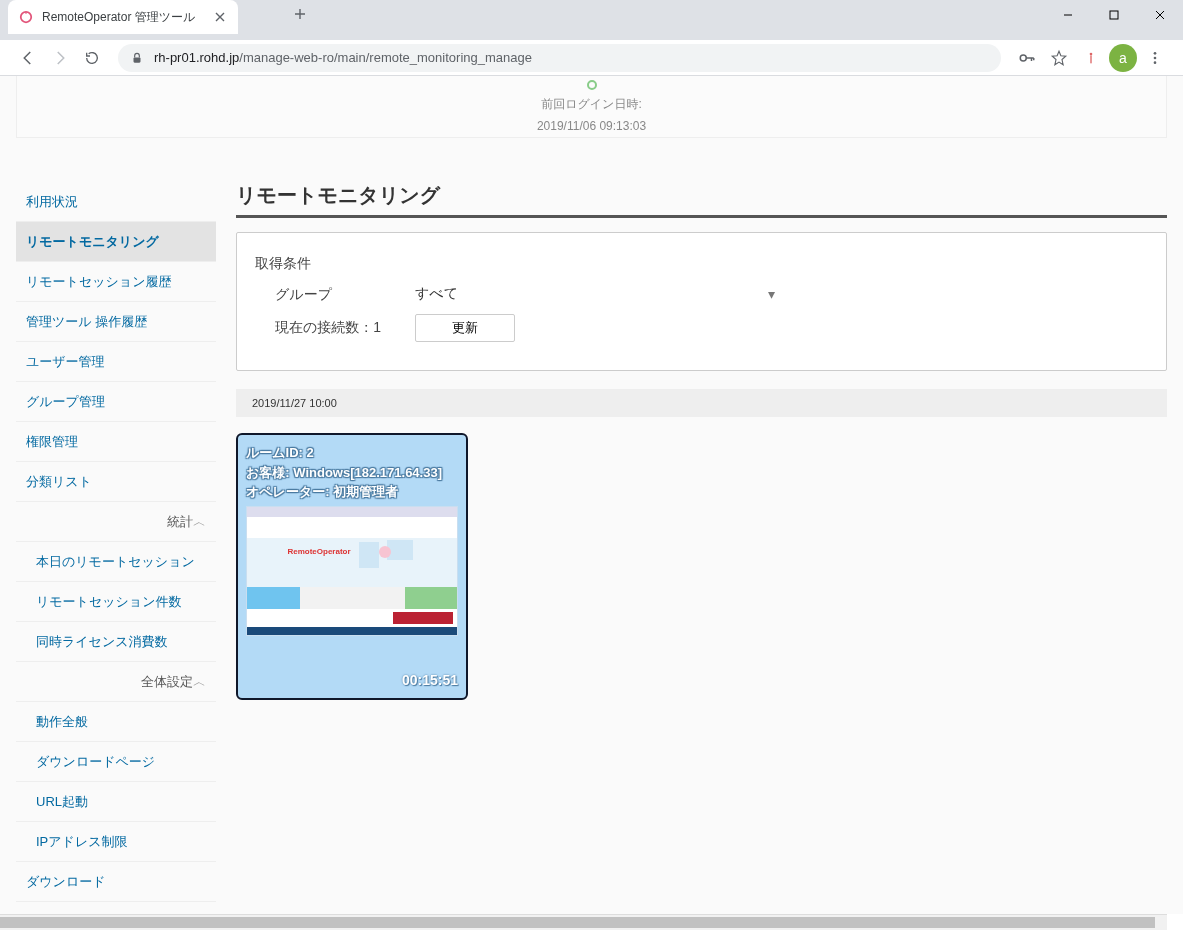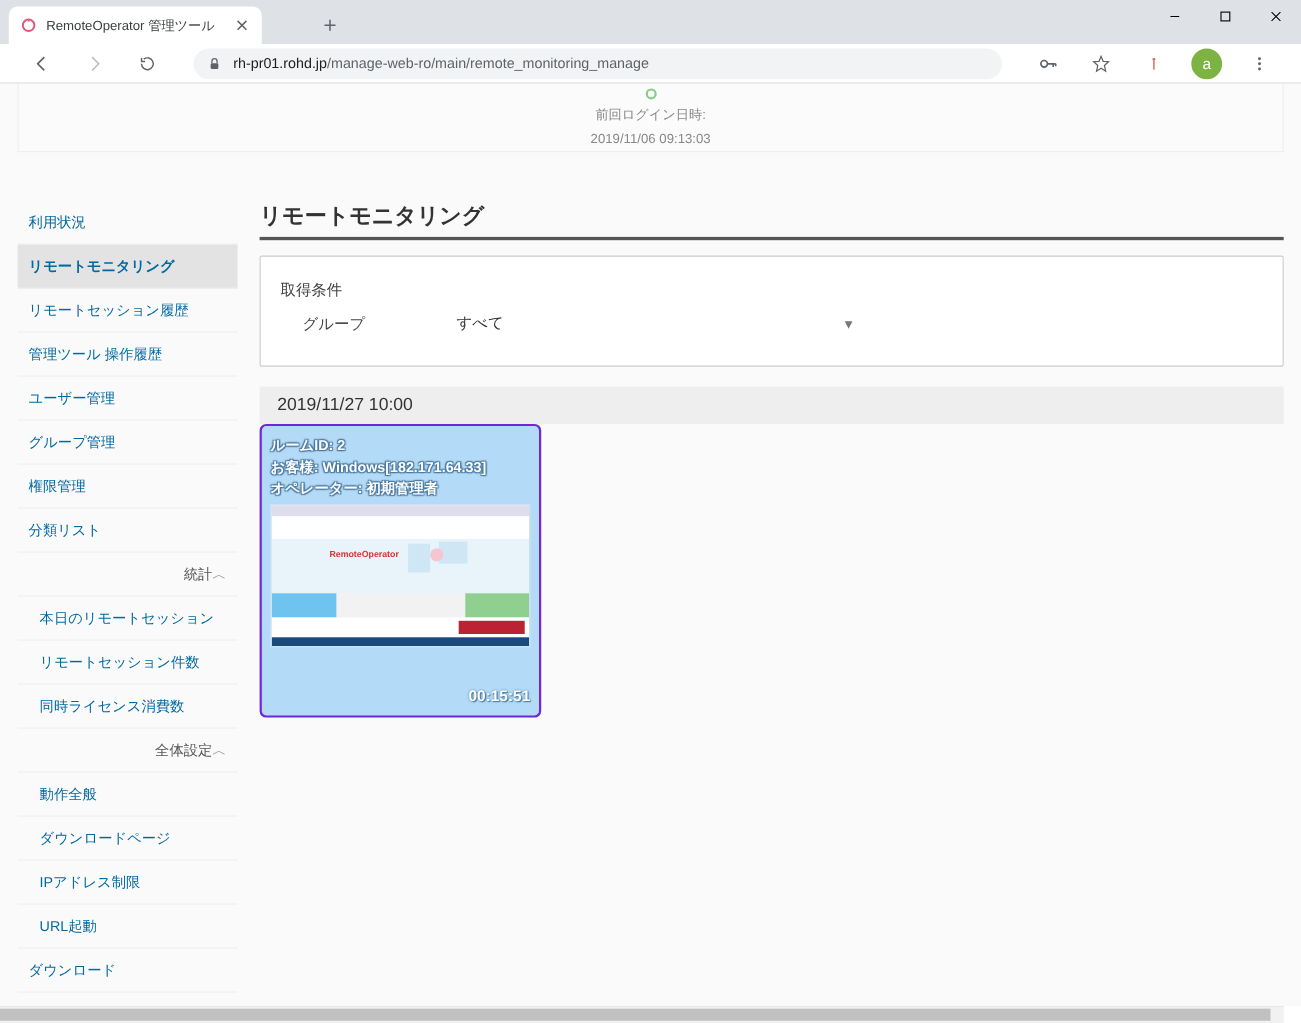--- a/index.html
+++ b/index.html
@@ -1,31 +1,31 @@
 <!DOCTYPE html>
 <html><head>
 <meta charset="utf-8">
 <style>
 * { margin: 0; padding: 0; box-sizing: border-box; font-family: "Meiryo", "Hiragino Kaku Gothic Pro", sans-serif; }
 body { background: #fff; width: 1183px; height: 930px; overflow: hidden; position: relative; }
 
 
 .browser-chrome { background: #dee1e6; height: 40px; display: flex; align-items: flex-end; }
-.tab-strip { display: flex; align-items: flex-end; padding-left: 8px; height: 100%; gap: 42px; }
+.tab-strip { display: flex; align-items: flex-start; padding-left: 8px; height: 100%; gap: 42px; }
 .tab { background: #fff; border-radius: 8px 8px 0 0; height: 34px; width: 230px; display: flex; align-items: center; padding: 0 10px; gap: 8px; font-size: 12px; color: #3c4043; position: relative; }
 .tab-favicon { width: 16px; height: 16px; display: flex; align-items: center; justify-content: center; }
 .tab-favicon svg { width: 14px; height: 14px; }
 .tab-title { flex: 1; white-space: nowrap; overflow: hidden; text-overflow: ellipsis; }
 .tab-close { width: 16px; height: 16px; display: flex; align-items: center; justify-content: center; color: #5f6368; cursor: pointer; }
 .newtab-btn { width: 28px; height: 28px; margin: 0 4px 3px 6px; display: flex; align-items: center; justify-content: center; color: #5f6368; cursor: pointer; }
 .window-controls { position: absolute; top: 0; right: 0; display: flex; }
 .win-btn { width: 46px; height: 30px; display: flex; align-items: center; justify-content: center; color: #000; cursor: pointer; }
 .win-btn svg { width: 10px; height: 10px; }
 
-.toolbar { background: #fff; height: 36px; border-bottom: 1px solid #dadce0; display: flex; align-items: center; padding: 0 24px; gap: 20px; }
+.toolbar { background: #fff; height: 36px; border-bottom: 1px solid #dadce0; display: flex; align-items: center; padding: 0 14px; gap: 4px; }
 .nav-btn { width: 28px; height: 28px; display: flex; align-items: center; justify-content: center; color: #5f6368; border-radius: 50%; cursor: pointer; }
 .nav-btn.disabled { color: #bdc1c6; }
 .address-bar { flex: 1; height: 28px; background: #f1f3f4; border-radius: 14px; display: flex; align-items: center; padding: 0 12px; gap: 10px; font-size: 13px; color: #5f6368; margin: 0 8px; }
 .address-bar .lock { width: 14px; height: 14px; }
 .address-host { color: #202124; }
 .toolbar-action { width: 28px; height: 28px; display: flex; align-items: center; justify-content: center; color: #5f6368; cursor: pointer; }
 .avatar { width: 28px; height: 28px; border-radius: 50%; background: #7cb342; color: #fff; display: flex; align-items: center; justify-content: center; font-size: 14px; }
 
 
 .viewport { position: absolute; top: 76px; left: 0; right: 0; bottom: 16px; overflow: auto; background: #fafafa; }
@@ -53,23 +53,23 @@
 .page-title { font-size: 20px; font-weight: bold; color: #333; border-bottom: 3px solid #555; padding-bottom: 6px; margin-bottom: 14px; }
 .filter-box { border: 1px solid #ccc; border-radius: 2px; padding: 22px 18px 18px 18px; background: #fff; }
 .filter-title { font-size: 14px; color: #444; margin-bottom: 12px; }
 .filter-row { display: flex; align-items: center; margin-bottom: 10px; font-size: 14px; color: #444; }
 .filter-label { width: 160px; padding-left: 20px; }
 .group-select { flex: 1; max-width: 360px; display: flex; align-items: center; justify-content: space-between; border-bottom: 1px solid transparent; color: #333; cursor: pointer; }
 .group-select .caret { color: #777; }
 .conn-count { width: 160px; padding-left: 20px; }
 .update-btn { width: 100px; height: 28px; background: #fff; border: 1px solid #ccc; border-radius: 2px; font-size: 13px; cursor: pointer; }
 
-.timestamp-bar { background: #eee; padding: 8px 16px; font-size: 16px; color: #333; margin-top: 18px; }
-
-.session-card { width: 256px; margin-top: 0; border: 2px solid #6d28d9; border-radius: 6px; background: #b3daf6; padding: 8px 8px 10px 8px; cursor: pointer; position: relative; }
+.timestamp-bar { background: #eee; padding: 8px 16px; font-size: 11px; color: #333; margin-top: 18px; }
+
+.session-card { width: 232px; margin-top: 16px; border: 2px solid #0f172a; border-radius: 6px; background: #b3daf6; padding: 8px 8px 10px 8px; cursor: pointer; position: relative; }
 .session-meta { font-size: 13px; line-height: 1.5; color: #fff; font-weight: bold; text-shadow: 0 0 2px #4a7aa0, 1px 1px 1px #4a7aa0, -1px -1px 1px #4a7aa0, 1px -1px 1px #4a7aa0, -1px 1px 1px #4a7aa0; margin-bottom: 4px; }
 .thumb { width: 100%; height: 130px; background: #eef6fb; border: 1px solid #c9def0; display: flex; flex-direction: column; overflow: hidden; }
 .thumb .tb-top { height: 10px; background: #dde; }
 .thumb .tb-hero { flex: 1; background: linear-gradient(180deg,#fff 0,#fff 30%, #e8f3fa 30%, #e8f3fa 100%); display:flex; align-items:center; justify-content:center; gap:6px;text-align:right; }
 .thumb .tb-logo { font-size: 8px; color:#d33; font-weight:bold; }
 .thumb .tb-band { height: 22px; display:flex; }
 .thumb .tb-band > div { flex:1; }
 .thumb .tb-task { height: 8px; background: #1a4a7a; }
 .session-timer { text-align: right; font-size: 14px; color: #fff; font-weight: bold; text-shadow: 0 0 2px #4a7aa0, 1px 1px 1px #4a7aa0; margin-top: 36px; }
 
@@ -227,43 +227,49 @@
             <span>全体設定</span>
             <span class="chev">︿</span>
           </li>
           <li class="child">
               <span>動作全般</span>
             </li>
           <li class="child">
               <span>ダウンロードページ</span>
             </li>
           <li class="child">
+              <span>URL起動</span>
+            </li>
+          <li class="child">
               <span>IPアドレス制限</span>
-            </li>
-          <li class="child">
-              <span>URL起動</span>
             </li>
 
           <li>
               <span>ダウンロード</span>
             </li>
         </ul>
       </nav>
 
       <main class="main">
         <h1 class="page-title">リモートモニタリング</h1>
 
         <div class="filter-box">
           <div class="filter-title">取得条件</div>
           <div class="filter-row">
             <div class="filter-label">グループ</div>
             <div class="group-select">
               <span>すべて</span>
               <span class="caret">▾</span>
             </div>
+          </div>
+          <div class="filter-row">
+            <div class="conn-count">
+              <span>現在の接続数：</span><span>1</span>
+            </div>
+            <button class="update-btn">更新</button>
           </div>
         </div>
 
         <div class="timestamp-bar">2019/11/27 10:00</div>
 
         <div class="session-card">
           <div class="session-meta">
             <div><span>ルームID:</span> <span>2</span></div>
             <div><span>お客様:</span> <span>Windows[182.171.64.33]</span></div>
             <div><span>オペレーター:</span> <span>初期管理者</span></div>

